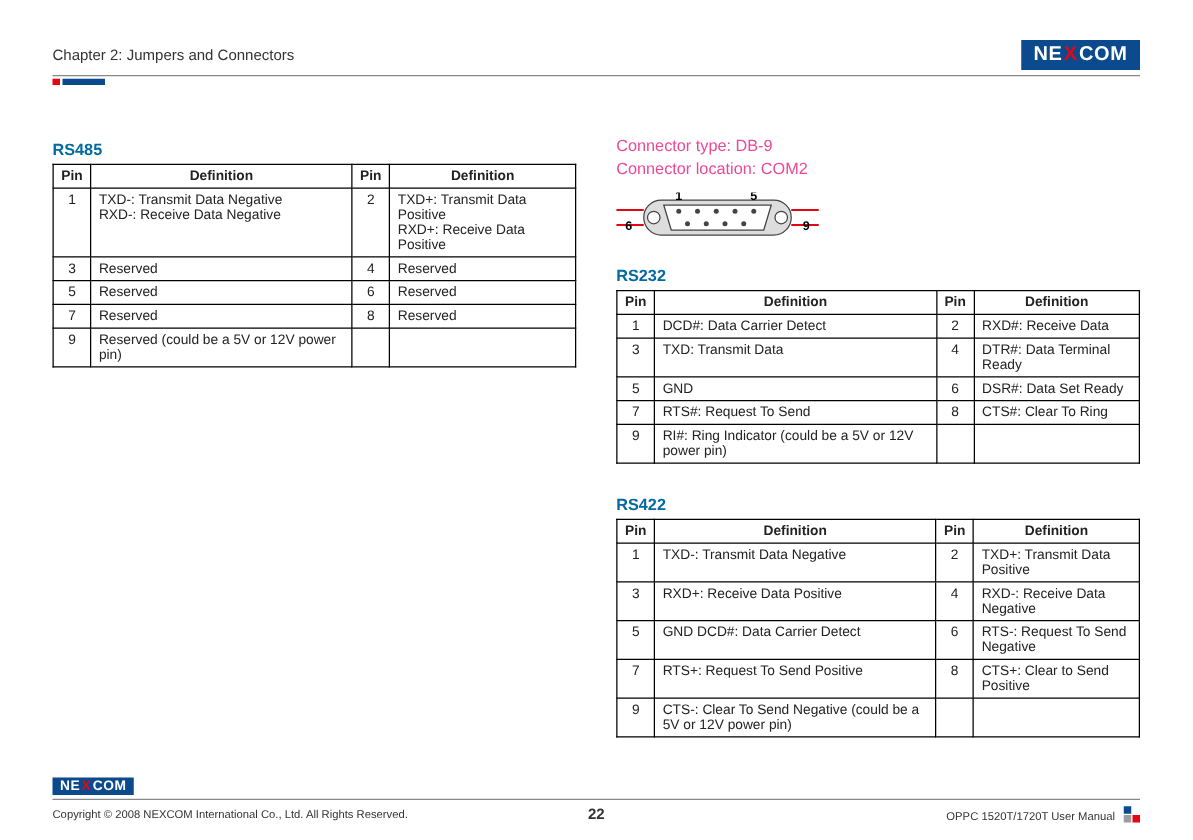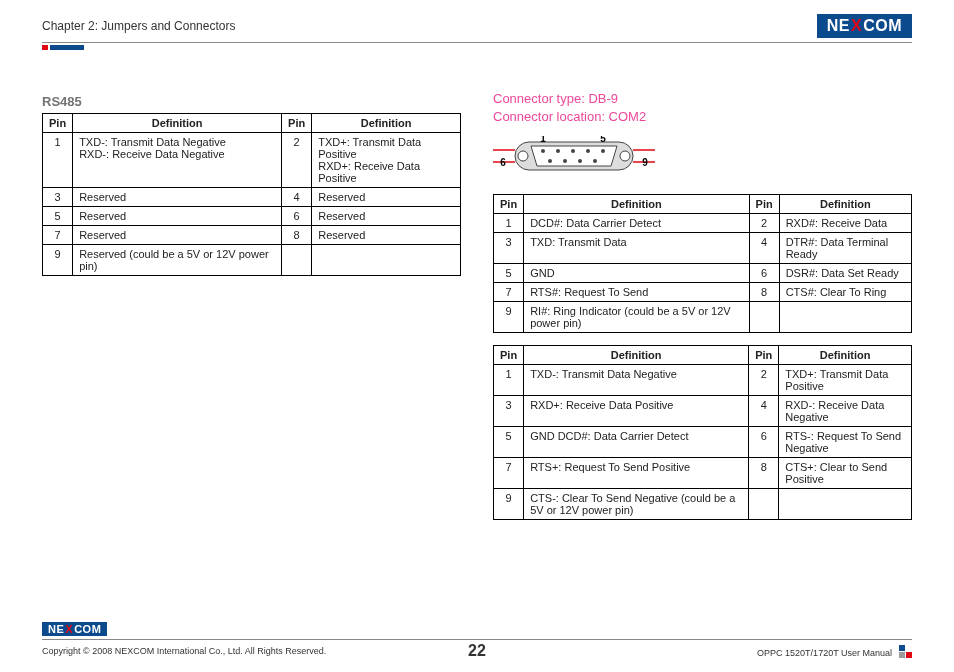--- a/index.html
+++ b/index.html
@@ -6,21 +6,21 @@
   body {
     width: 954px;
     height: 672px;
     font-family: "Segoe UI", Arial, sans-serif;
     background: #fff;
     position: relative;
     color: #222;
     font-size: 11px;
   }
   .page-inner {
-    padding: 14px 42px 0 42px;
+    padding: 32px 42px 0 42px;
   }
   .top-bar {
     display: flex;
     justify-content: space-between;
     align-items: center;
     border-bottom: 1px solid #888;
     padding-bottom: 4px;
   }
   .chapter-title { font-size: 12px; color: #333; }
   .logo-main, .logo-footer {
@@ -45,30 +45,30 @@
   .columns {
     display: flex;
     gap: 32px;
     margin-top: 40px;
   }
   .col-left { width: 420px; }
   .col-right { width: 420px; }
   .section-heading {
     font-weight: 700;
     font-size: 13px;
-    color: #737373;
+    color: #0369a1;
     margin-bottom: 4px;
     margin-top: 4px;
   }
   .section-heading.big { font-size: 13.5px; }
   .plain-line { font-size: 13px; color: #ec4899; line-height: 1.4; }
   table.pin-table {
     border-collapse: collapse;
     width: 100%;
-    margin-bottom: 12px;
+    margin-bottom: 25px;
   }
   table.pin-table th, table.pin-table td {
     border: 1px solid #000;
     padding: 3px 6px;
     font-size: 11px;
     vertical-align: top;
     text-align: left;
   }
   table.pin-table th {
     font-weight: 700;
@@ -90,21 +90,21 @@
     align-items: center;
     font-size: 9px;
     color: #333;
   }
   .footer .logo-footer { font-size: 11px; padding: 1px 6px; position: absolute; top: -18px; left: 0; }
   .footer .page-num {
     position: absolute;
     left: 50%;
     transform: translateX(-50%);
     font-weight: 700;
-    font-size: 16px;
+    font-size: 12px;
   }
   .footer .manual-squares {
     display: inline-flex;
     flex-wrap: wrap;
     width: 14px;
     height: 14px;
   }
   .footer .manual-squares span {
     width: 6px; height: 6px; margin: 0.5px;
   }
@@ -209,20 +209,21 @@
             <circle cx="87" cy="25" r="2" fill="#444"></circle>
             <circle cx="102" cy="25" r="2" fill="#444"></circle>
 
           <text x="50" y="6" font-size="10" font-weight="700" text-anchor="middle">1</text>
           <text x="110" y="6" font-size="10" font-weight="700" text-anchor="middle">5</text>
           <text x="10" y="30" font-size="10" font-weight="700" text-anchor="middle">6</text>
           <text x="152" y="30" font-size="10" font-weight="700" text-anchor="middle">9</text>
         </svg>
       </div>
 
+      <div class="section-heading">RS232</div>
       <table class="pin-table">
         <thead>
           <tr>
             <th>Pin</th>
             <th>Definition</th>
             <th>Pin</th>
             <th>Definition</th>
           </tr>
         </thead>
         <tbody>
@@ -252,20 +253,21 @@
             </tr>
             <tr>
               <td class="pin-col">9</td>
               <td>RI#: Ring Indicator (could be a 5V or 12V power pin)</td>
               <td class="pin-col"></td>
               <td></td>
             </tr>
           </tbody>
       </table>
 
+      <div class="section-heading">RS422</div>
       <table class="pin-table">
         <thead>
           <tr>
             <th>Pin</th>
             <th>Definition</th>
             <th>Pin</th>
             <th>Definition</th>
           </tr>
         </thead>
         <tbody>

